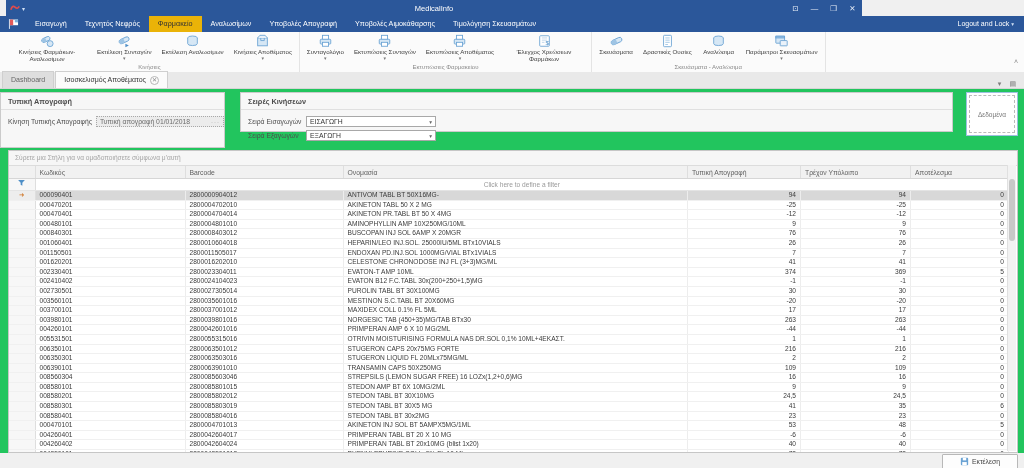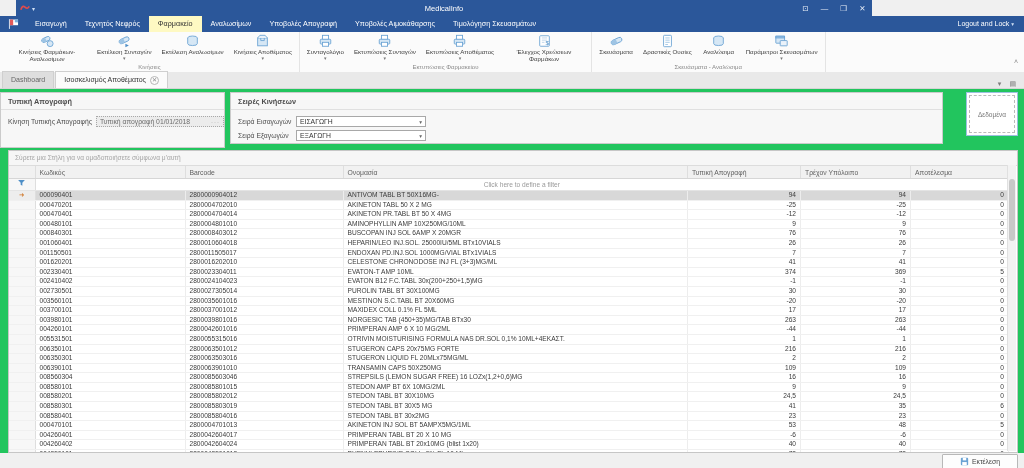--- a/index.html
+++ b/index.html
@@ -1,33 +1,33 @@
 <!DOCTYPE html>
 <html><head>
 <meta charset="utf-8">
 <style>
   html,body{margin:0;padding:0;}
   body{width:1024px;height:468px;position:relative;overflow:hidden;
        font-family:"Liberation Sans","DejaVu Sans",sans-serif;background:#f0f0f0;
        -webkit-font-smoothing:antialiased;}
   
-  #titlebar{position:absolute;left:16px;top:0;width:856px;height:16px;background:#2b579a;
+  #titlebar{position:absolute;left:6px;top:0;width:856px;height:16px;background:#2b579a;
             display:flex;align-items:center;color:#fff;}
   #qat{display:flex;align-items:center;gap:2px;padding-left:4px;}
   #qat .dd{font-size:6px;color:#cfe0f5;}
   #win-title{position:absolute;left:0;right:0;text-align:center;font-size:7.5px;color:#fff;pointer-events:none;}
   #winbtns{margin-left:auto;display:flex;align-items:center;height:16px;}
   .wbtn{width:19px;height:16px;display:flex;align-items:center;justify-content:center;
         font-size:7.5px;color:#e8eef7;cursor:default;}
   
   #tabrow{position:absolute;left:0;top:16px;width:1024px;height:16px;background:#2b579a;
           display:flex;align-items:stretch;}
   #appbtn{width:26px;display:flex;align-items:center;justify-content:center;}
   .rtab{padding:0 9px;font-size:7.2px;line-height:16px;color:#fff;white-space:nowrap;cursor:default;}
-  .rtab.active{background:#fef9c3;color:#333;}
+  .rtab.active{background:#eab308;color:#333;}
   #logout{margin-left:auto;padding-right:10px;font-size:7px;color:#fff;line-height:16px;white-space:nowrap;}
   #logout .dd{font-size:5.5px;color:#cfe0f5;}
   
   #ribbon{position:absolute;left:0;top:32px;width:1024px;height:40px;background:#fbfbfb;
           border-bottom:1px solid #e0e0e0;display:flex;}
   .rgroup{display:flex;flex-direction:column;border-right:1px solid #e4e4e4;padding:0 2px;}
   .rbuttons{flex:1;display:flex;align-items:stretch;}
   .rbtn{display:flex;flex-direction:column;align-items:center;padding:2px 5px 0;min-width:34px;
         max-width:80px;cursor:default;}
   .rbtn .ric{height:14px;display:flex;align-items:flex-end;}
@@ -311,21 +311,21 @@
     <div class="gtitle">Τυπική Απογραφή</div>
     <div class="frow">
       <span class="flabel">Κίνηση Τυπικής Απογραφής</span>
       <div class="dfield" style="width:131px;margin-left:4px;">
         <span>Τυπική απογραφή 01/01/2018</span>
         <span class="dots">···</span>
       </div>
     </div>
   </div>
 
-  <div class="gbox" style="left:230px;top:3px;width:713px;height:52px;">
+  <div class="gbox" style="left:240px;top:3px;width:713px;height:40px;">
     <div class="gtitle">Σειρές Κινήσεων</div>
     <div class="frow">
       <span class="flabel" style="width:56px;">Σειρά Εισαγωγών</span>
       <div class="combo" style="width:130px;margin-left:2px;">
         <span>ΕΙΣΑΓΩΓΗ</span>
         <span class="dd">▾</span>
       </div>
     </div>
     <div class="frow" style="margin-top:3px;">
       <span class="flabel" style="width:56px;">Σειρά Εξαγωγών</span>

